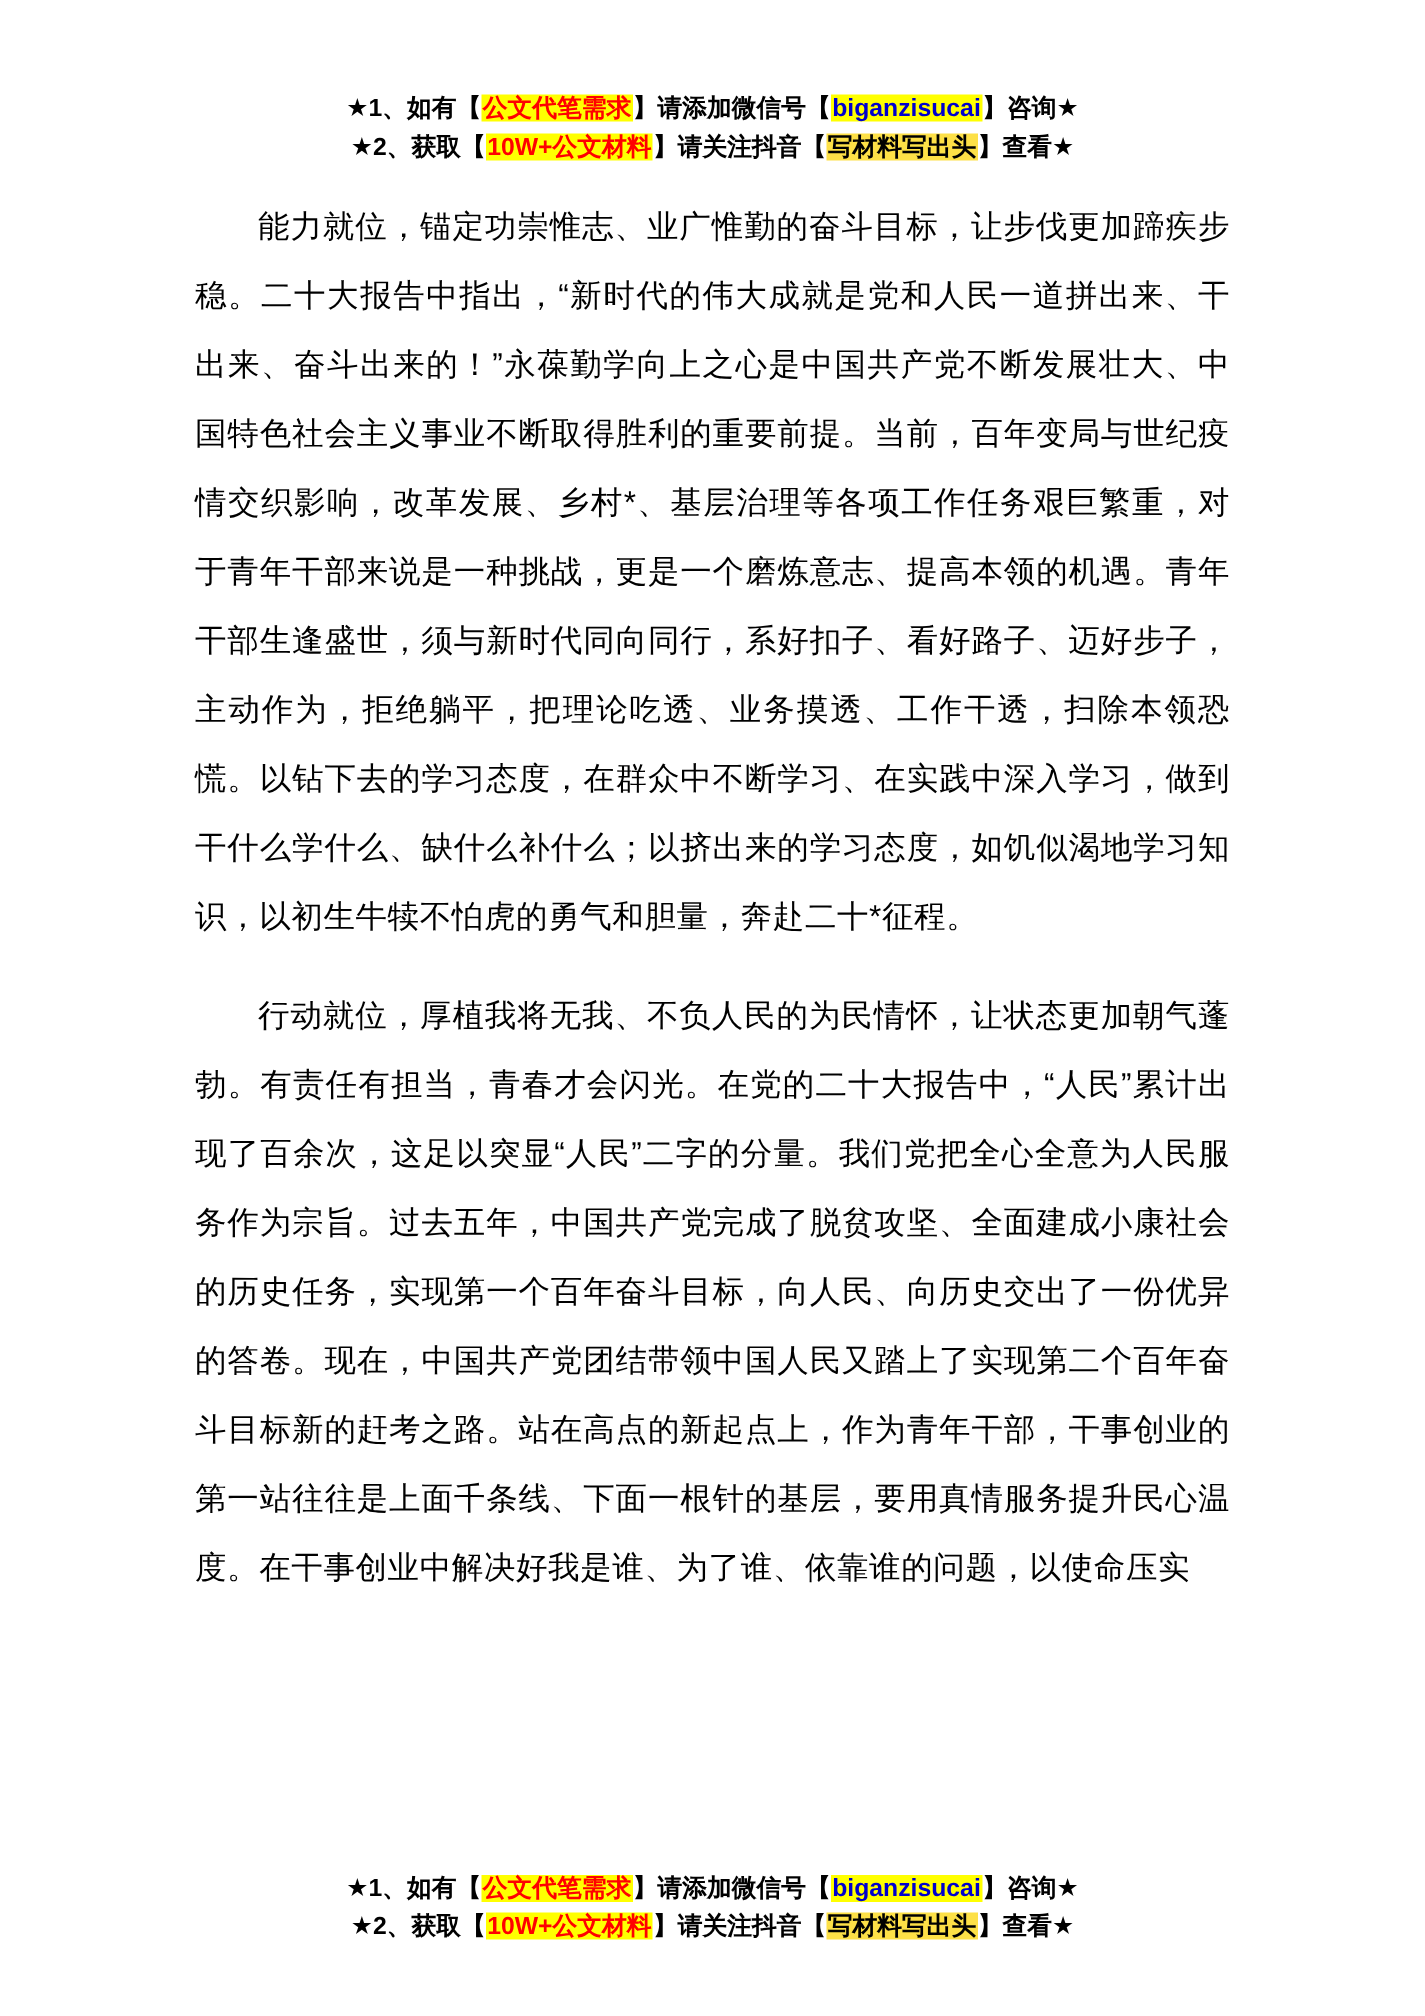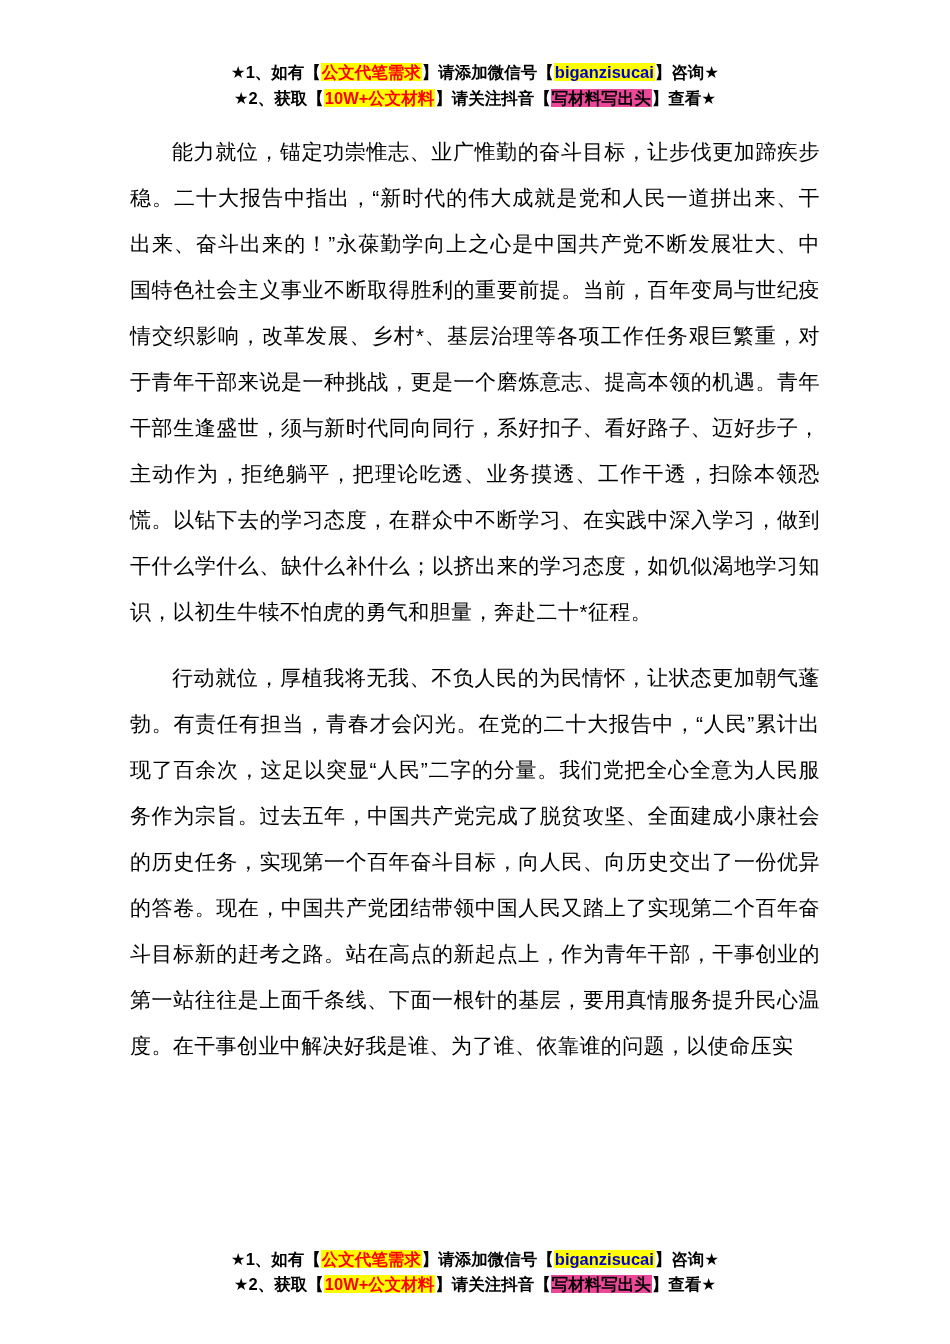--- a/index.html
+++ b/index.html
@@ -42,21 +42,21 @@
     font-weight: bold;
     padding: 0 1px;
   }
   .hl-blue-on-yellow {
     background: #ffff00;
     color: #0000cc;
     font-weight: bold;
     padding: 0 1px;
   }
   .hl-black-on-yellow {
-    background: #ec4899;
+    background: #fde047;
     color: #000000;
     font-weight: bold;
     padding: 0 1px;
   }
   .brk { color: #000; font-weight: bold; }
 
   
   .body-text {
     margin-top: 18px;
     flex: 1 1 auto;

